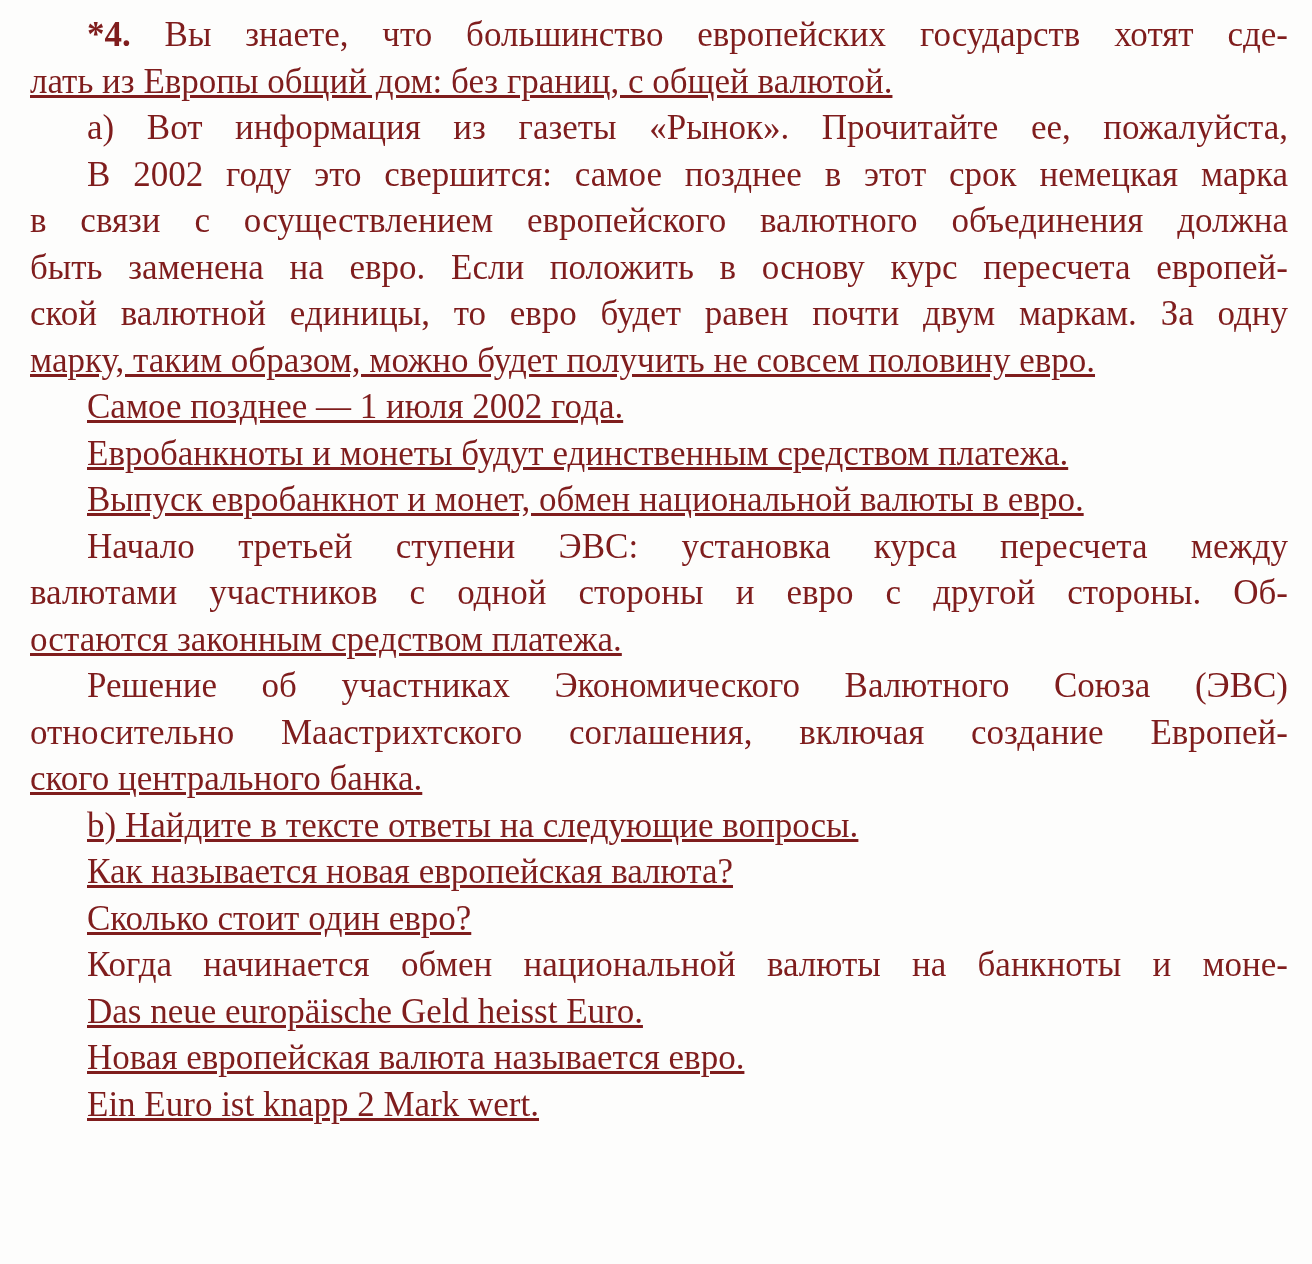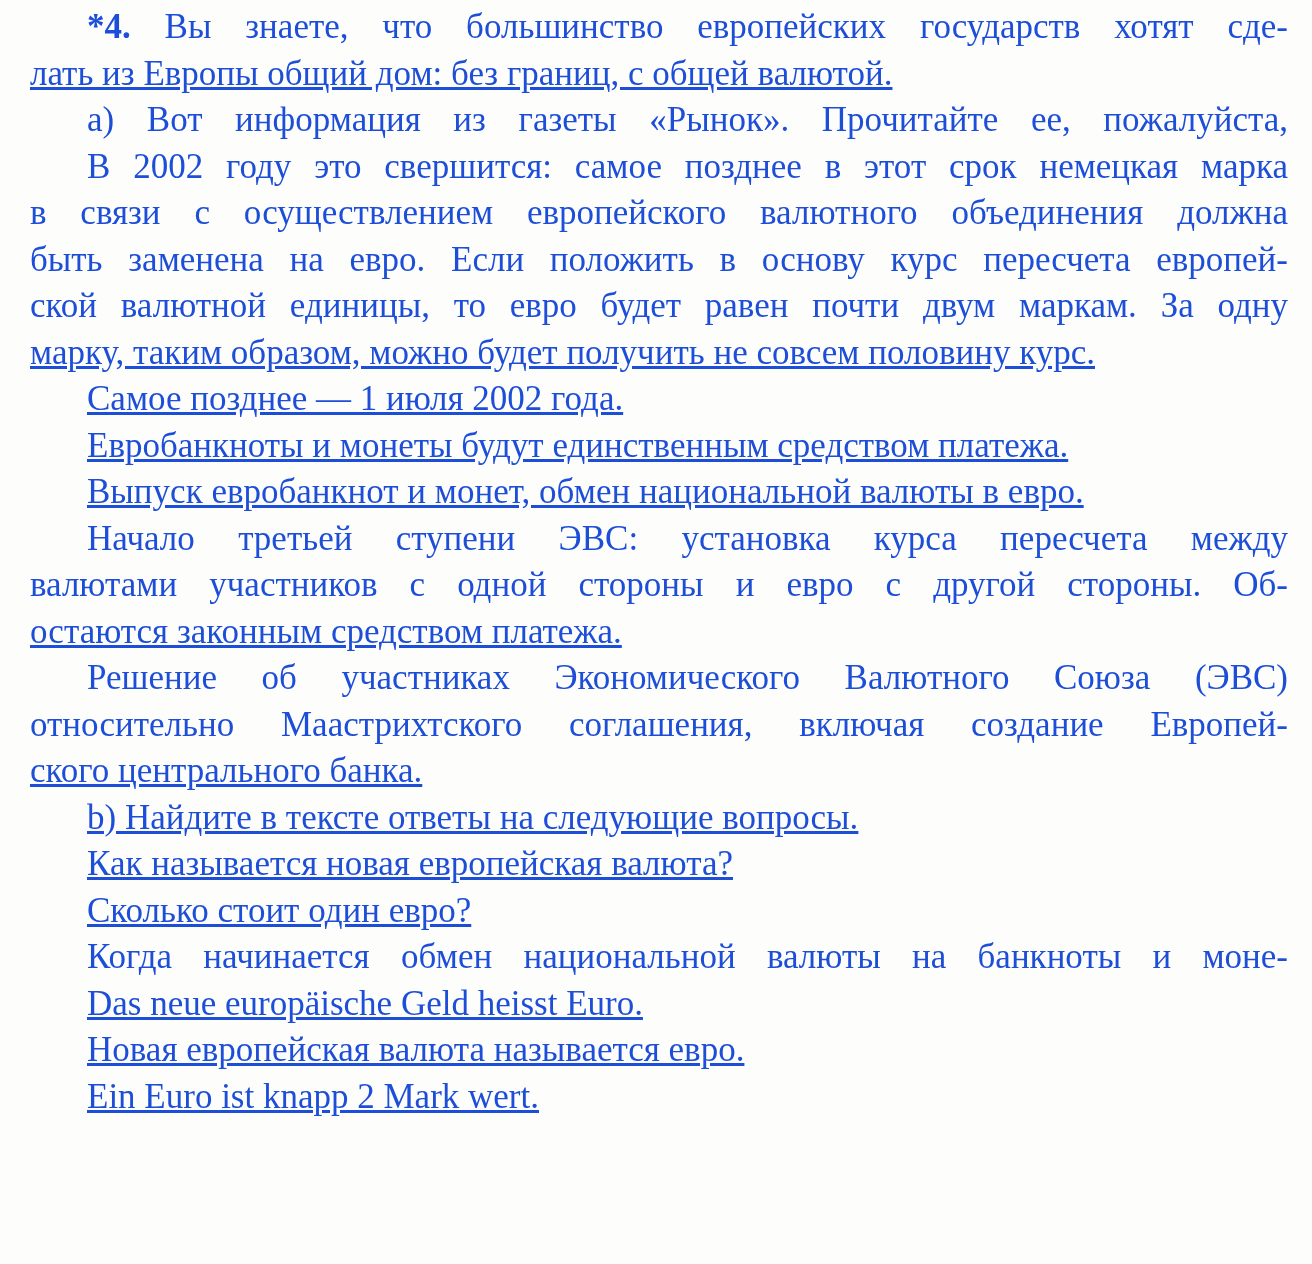--- a/index.html
+++ b/index.html
@@ -11,25 +11,25 @@
     position: relative;
     width: 1312px;
     height: 1264px;
     background: #fdfdfc;
     overflow: hidden;
     box-sizing: border-box;
   }
   .text-block {
     box-sizing: border-box;
     width: 100%;
-    padding: 4px 24px 0 30px;
+    padding: 12px 24px 0 30px;
     font-family: "Liberation Serif", "DejaVu Serif", serif;
     font-size: 35px;
     line-height: 46.5px;
-    color: #1d4ed8;
+    color: #7f1d1d;
   }
   .line {
     
     text-align: justify;
     text-align-last: justify;
     white-space: normal;
   }
   .line.first {
     text-indent: 57px;
   }
@@ -46,21 +46,21 @@
 
 <div class="page">
   <div class="text-block">
       <div class="line first"><strong>*4.</strong> Вы знаете, что большинство европейских государств хотят сде-</div>
       <div class="line last">лать из Европы общий дом: без границ, с общей валютой.</div>
       <div class="line first">а) Вот информация из газеты «Рынок». Прочитайте ее, пожалуйста,</div>
       <div class="line first">В 2002 году это свершится: самое позднее в этот срок немецкая марка</div>
       <div class="line">в связи с осуществлением европейского валютного объединения должна</div>
       <div class="line">быть заменена на евро. Если положить в основу курс пересчета европей-</div>
       <div class="line">ской валютной единицы, то евро будет равен почти двум маркам. За одну</div>
-      <div class="line last">марку, таким образом, можно будет получить не совсем половину курс.</div>
+      <div class="line last">марку, таким образом, можно будет получить не совсем половину евро.</div>
       <div class="line first last">Самое позднее — 1 июля 2002 года.</div>
       <div class="line first last">Евробанкноты и монеты будут единственным средством платежа.</div>
       <div class="line first last">Выпуск евробанкнот и монет, обмен национальной валюты в евро.</div>
       <div class="line first">Начало третьей ступени ЭВС: установка курса пересчета между</div>
       <div class="line">валютами участников с одной стороны и евро с другой стороны. Об-</div>
       <div class="line last">остаются законным средством платежа.</div>
       <div class="line first">Решение об участниках Экономического Валютного Союза (ЭВС)</div>
       <div class="line">относительно Маастрихтского соглашения, включая создание Европей-</div>
       <div class="line last">ского центрального банка.</div>
       <div class="line first last">b) Найдите в тексте ответы на следующие вопросы.</div>

